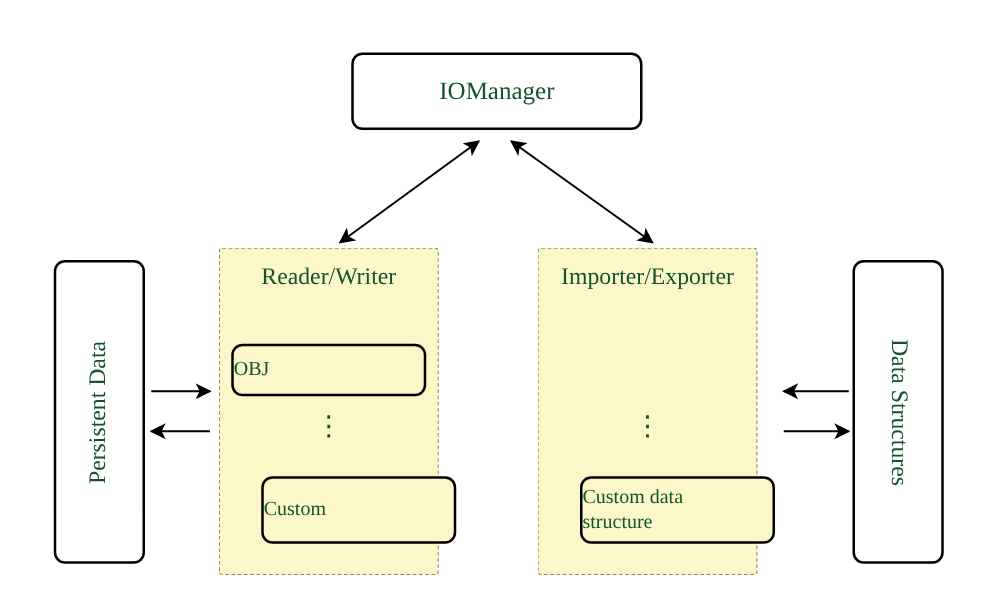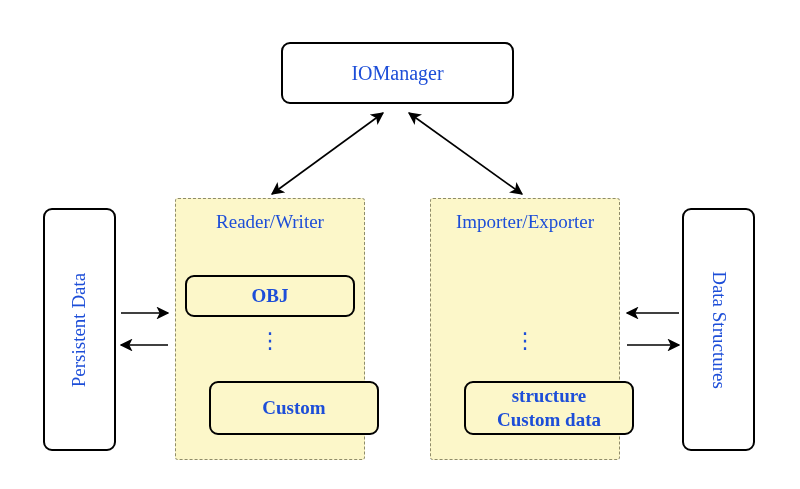--- a/index.html
+++ b/index.html
@@ -6,21 +6,21 @@
     margin: 0;
     padding: 0;
     background: #ffffff;
   }
   .canvas {
     position: relative;
     width: 800px;
     height: 489px;
     background: var(--background, #ffffff);
     font-family: "Liberation Serif", "DejaVu Serif", serif;
-    color: #1d4ed8;
+    color: #14532d;
     overflow: hidden;
   }
   .arrows {
     position: absolute;
     inset: 0;
     width: 800px;
     height: 489px;
     pointer-events: none;
   }
   .node {
@@ -53,21 +53,21 @@
   .vtext {
     white-space: nowrap;
     font-size: 19px;
   }
   .vtext.read-up   { transform: rotate(-90deg); }
   .vtext.read-down { transform: rotate(90deg); }
   .group {
     position: absolute;
     box-sizing: border-box;
     top: 198px;
-    width: 190px;
+    width: 176px;
     height: 262px;
     background: var(--container-fill, #fcf7c9);
     border: 1.5px dashed var(--container-border, #8f8c6a);
     border-radius: 3px;
   }
   .group.left-group  { left: 175px; }
   .group.right-group { left: 430px; padding-left: 25px; }
   .group-title {
     position: absolute;
     top: 12px;
@@ -79,26 +79,25 @@
   .inner-node {
     position: absolute;
     left: 9px;
     width: calc(100% - 18px);
     box-sizing: border-box;
     border: 2px solid var(--node-border, #000);
     border-radius: 9px;
     background: var(--node-fill, #fcf7c9);
     display: flex;
     flex-direction: column;
-    align-items: center;
+    align-items: flex-start;
     justify-content: center;
     text-align: center;
-    font-size: 19px;
+    font-size: 16px;
     line-height: 1.25;
-    font-weight: bold;
   }
   .inner-node.first  { top: 76px; height: 42px; }
   .inner-node.second { top: 182px; height: 54px; margin-left: 24px; }
   .dots {
     position: absolute;
     top: 131px;
     left: 0;
     width: 100%;
     text-align: center;
     font-size: 22px;
@@ -144,18 +143,18 @@
     <div class="dots">⋮</div>
     <div class="inner-node second">
       <span>Custom</span>
     </div>
   </div>
 
   <div class="group right-group">
     <div class="group-title">Importer/Exporter</div>
     <div class="dots">⋮</div>
     <div class="inner-node second">
+      <span>Custom data</span>
       <span>structure</span>
-      <span>Custom data</span>
     </div>
   </div>
 
 </div>
 
 </body></html>

